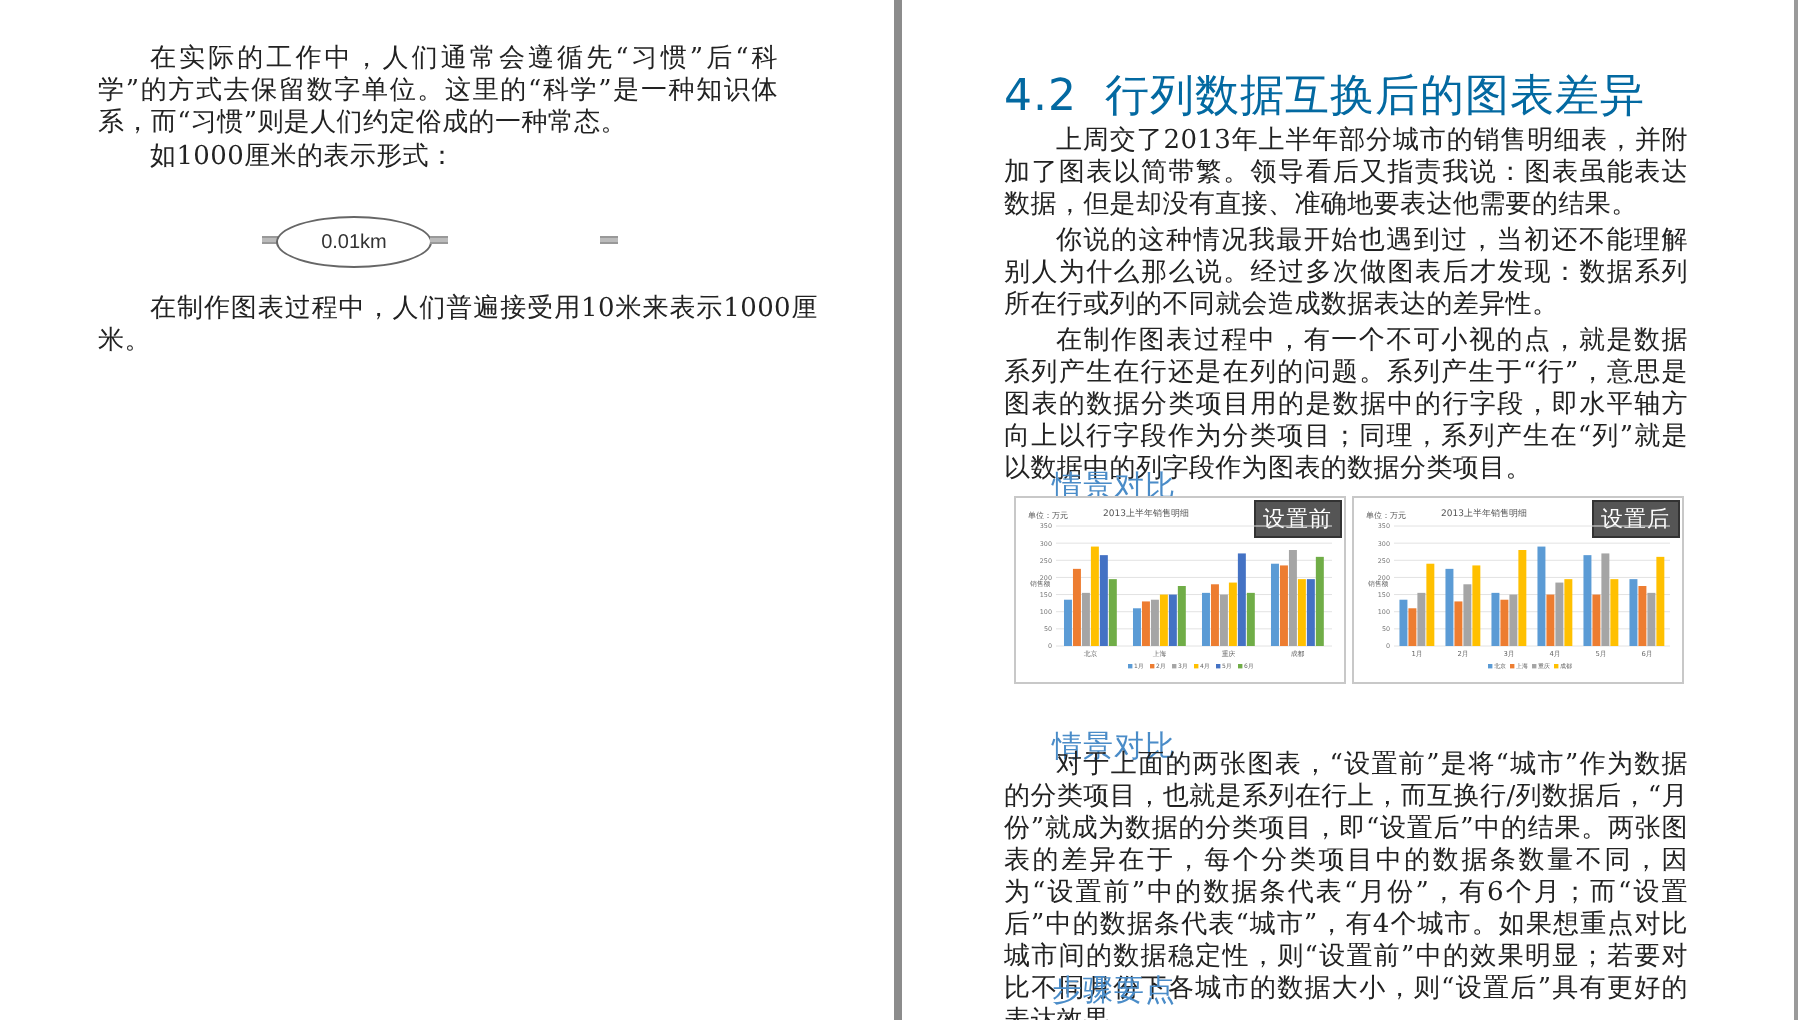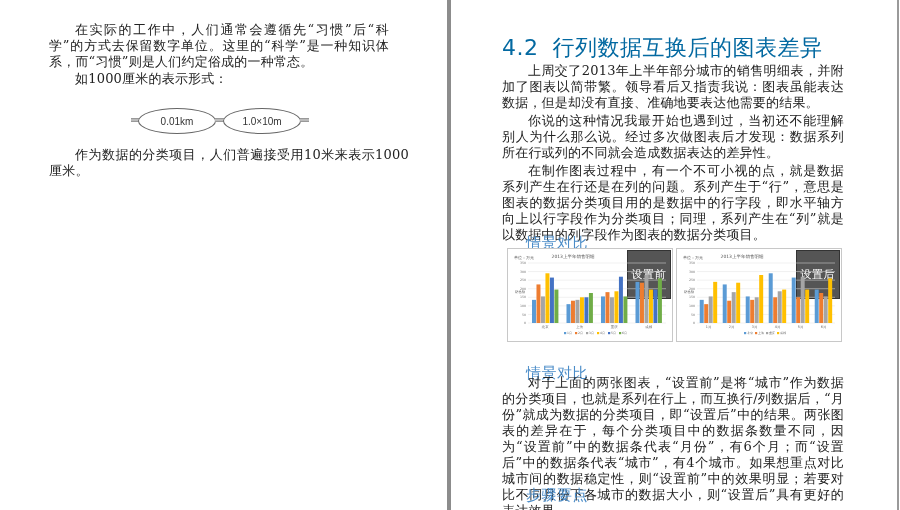--- a/index.html
+++ b/index.html
@@ -33,21 +33,21 @@
     position: absolute; top: 0; height: 24px; border: 1px solid #666; border-radius: 50%;
     background: #fff; display: flex; align-items: center; justify-content: center;
     font-family: "Liberation Sans", "DejaVu Sans", sans-serif; font-size: 10px; color: #333;
   }
   .connector { position: absolute; top: 10px; height: 4px; background: #bbb; border-top: 1px solid #999; border-bottom: 1px solid #999; box-sizing: border-box; }
   .chart-box {
     position: absolute; top: 248px; width: 164px; height: 92px; border: 1px solid #c8c8c8; background: #fff;
   }
   .chart-badge {
     position: absolute; right: 1px; top: 1px; background: #555; color: #fff;
-    font-family: "DejaVu Sans", "Liberation Sans", sans-serif; font-size: 11px; padding: 16px 4px;
+    font-family: "DejaVu Sans", "Liberation Sans", sans-serif; font-size: 11px; padding: 1px 4px;
     border: 1px solid #333; letter-spacing: 0.5px;
   }
   .chart-title { position: absolute; top: 5px; left: 0; width: 130px; text-align: center; font-size: 4.5px; color: #555; font-family: "DejaVu Sans", sans-serif; }
   .chart-unit { position: absolute; top: 6px; left: 6px; font-size: 4px; color: #555; font-family: "DejaVu Sans", sans-serif; }
   svg text { font-family: "DejaVu Sans", sans-serif; }
 </style>
 </head>
 <body>
 
 <div class="page page-left"></div>
@@ -55,25 +55,24 @@
 <div class="page page-right"></div>
 <div class="edge-right"></div>
 
 <p class="para" style="left:49px; top:22px; width:340px;">在实际的工作中，人们通常会遵循先“习惯”后“科学”的方式去保留数字单位。这里的“科学”是一种知识体系，而“习惯”则是人们约定俗成的一种常态。</p>
 <p class="para" style="left:49px; top:71px; width:340px;">如1000厘米的表示形式：</p>
 
 <div class="ellipse-row">
   <div class="connector" style="left:75px; width:8px;"></div>
   <div class="ellipse" style="left:82px; width:76px;">0.01km</div>
   <div class="connector" style="left:159px; width:9px;"></div>
-  <div class="ellipse" style="left:167px; width:76px;">1.0×10m</div>
   <div class="connector" style="left:244px; width:9px;"></div>
 </div>
 
-<p class="para" style="left:49px; top:147px; width:360px;">作为数据的分类项目，人们普遍接受用10米来表示1000厘米。</p>
+<p class="para" style="left:49px; top:147px; width:360px;">在制作图表过程中，人们普遍接受用10米来表示1000厘米。</p>
 
 <div class="h2">
   <span class="num">4.2</span><span>行列数据互换后的图表差异</span>
 </div>
 
 <p class="para" style="left:502px; top:63px; width:342px;">上周交了2013年上半年部分城市的销售明细表，并附加了图表以简带繁。领导看后又指责我说：图表虽能表达数据，但是却没有直接、准确地要表达他需要的结果。</p>
 <p class="para" style="left:502px; top:113px; width:342px;">你说的这种情况我最开始也遇到过，当初还不能理解别人为什么那么说。经过多次做图表后才发现：数据系列所在行或列的不同就会造成数据表达的差异性。</p>
 <p class="para" style="left:502px; top:163px; width:342px;">在制作图表过程中，有一个不可小视的点，就是数据系列产生在行还是在列的问题。系列产生于“行”，意思是图表的数据分类项目用的是数据中的行字段，即水平轴方向上以行字段作为分类项目；同理，系列产生在“列”就是以数据中的列字段作为图表的数据分类项目。</p>
 
 <div class="sub" style="left:526px; top:223px;">情景对比</div>

